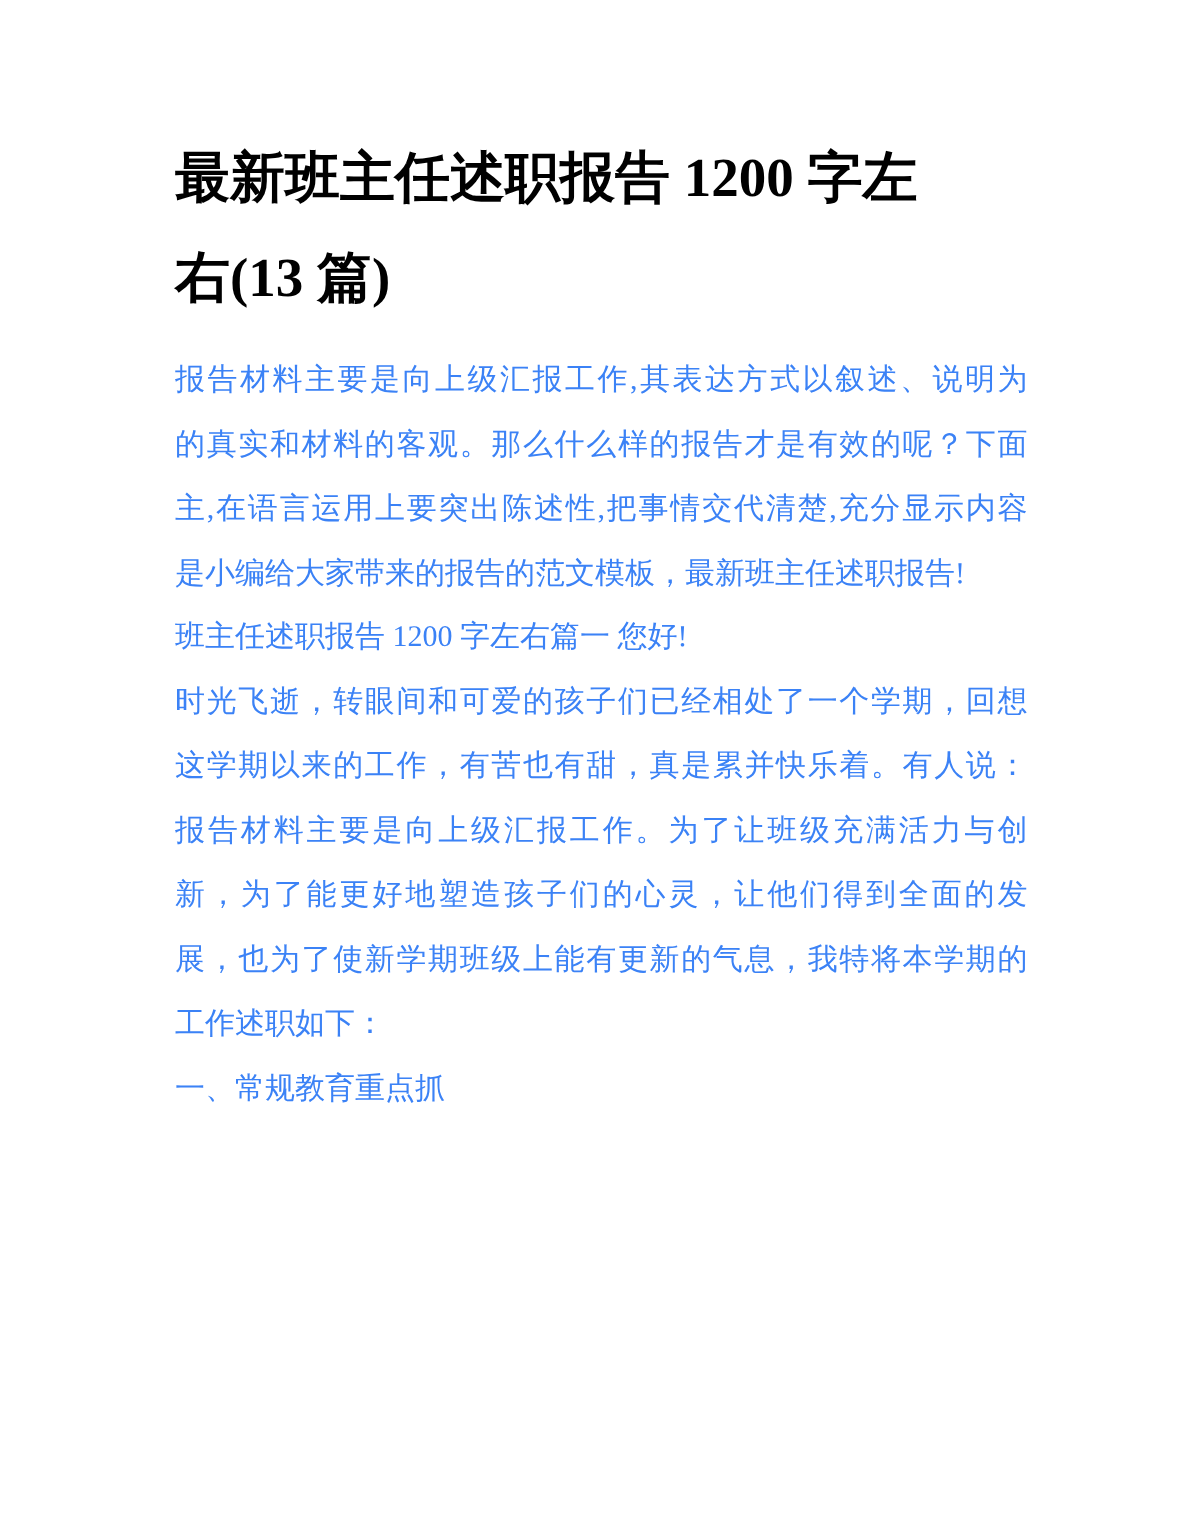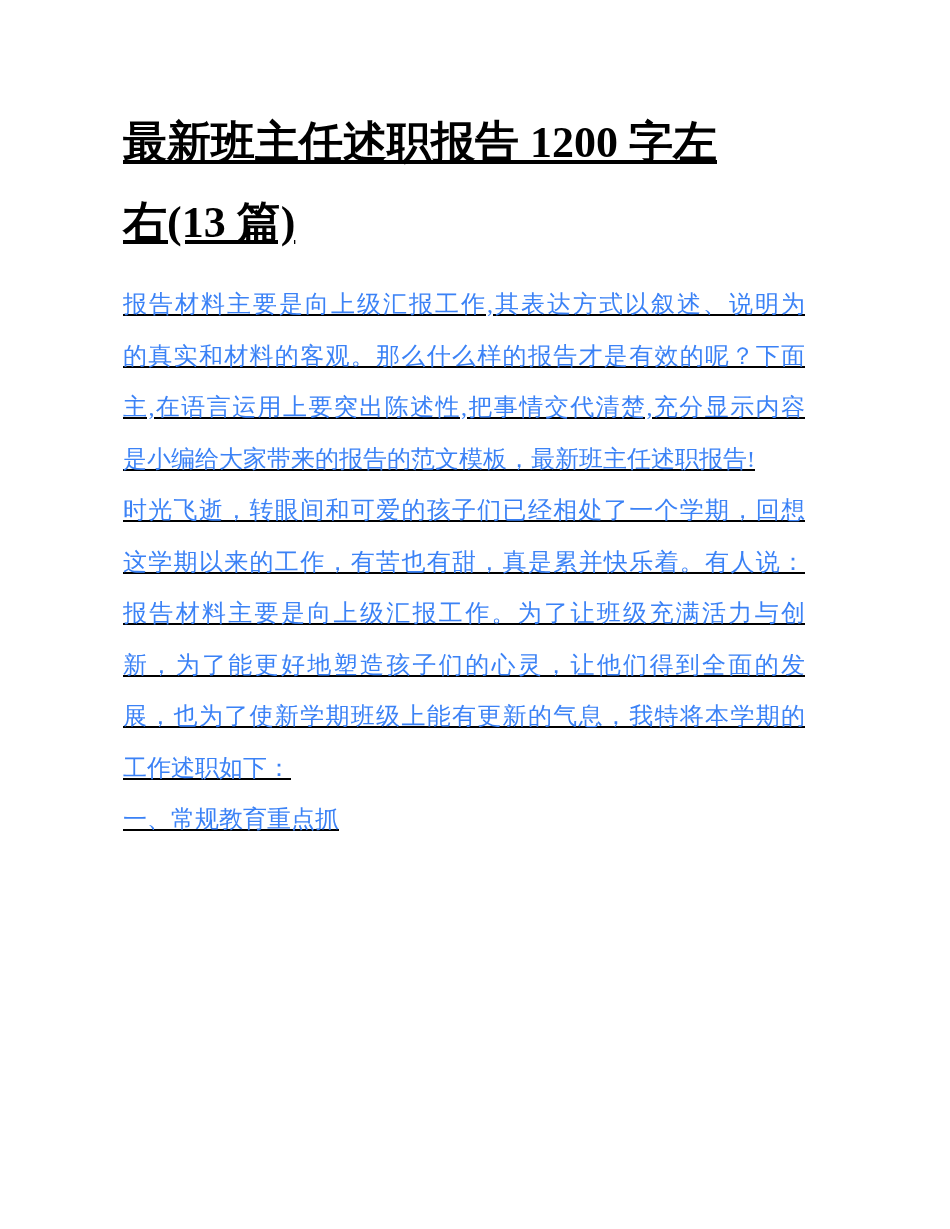--- a/index.html
+++ b/index.html
@@ -10,24 +10,23 @@
   .page {
     position: relative;
     width: 950px;
     height: 1229px;
     background: #ffffff;
     overflow: hidden;
     font-family: "Liberation Serif", "DejaVu Serif", serif;
   }
   .content {
     position: absolute;
-    left: 123px;
+    left: 140px;
     top: 103px;
     width: 682px;
-    text-decoration: underline;
   }
   .doc-title {
     margin: 0 0 16px 0;
     padding: 0;
     font-size: 44px;
     font-weight: 700;
     line-height: 80px;
     color: #000000;
   }
   .title-line {
@@ -59,20 +58,23 @@
         <div class="title-line">右(13 篇)</div>
       </h1>
     <div class="doc-body">
         <div class="paragraph">
           <div class="body-line justified">报告材料主要是向上级汇报工作,其表达方式以叙述、说明为</div>
           <div class="body-line justified">的真实和材料的客观。那么什么样的报告才是有效的呢？下面</div>
           <div class="body-line justified">主,在语言运用上要突出陈述性,把事情交代清楚,充分显示内容</div>
           <div class="body-line">是小编给大家带来的报告的范文模板，最新班主任述职报告!</div>
         </div>
         <div class="paragraph">
+          <div class="body-line">班主任述职报告 1200 字左右篇一 您好!</div>
+        </div>
+        <div class="paragraph">
           <div class="body-line justified">时光飞逝，转眼间和可爱的孩子们已经相处了一个学期，回想</div>
           <div class="body-line justified">这学期以来的工作，有苦也有甜，真是累并快乐着。有人说：</div>
           <div class="body-line justified">报告材料主要是向上级汇报工作。为了让班级充满活力与创</div>
           <div class="body-line justified">新，为了能更好地塑造孩子们的心灵，让他们得到全面的发</div>
           <div class="body-line justified">展，也为了使新学期班级上能有更新的气息，我特将本学期的</div>
           <div class="body-line">工作述职如下：</div>
         </div>
         <div class="paragraph">
           <div class="body-line">一、常规教育重点抓</div>
         </div>

